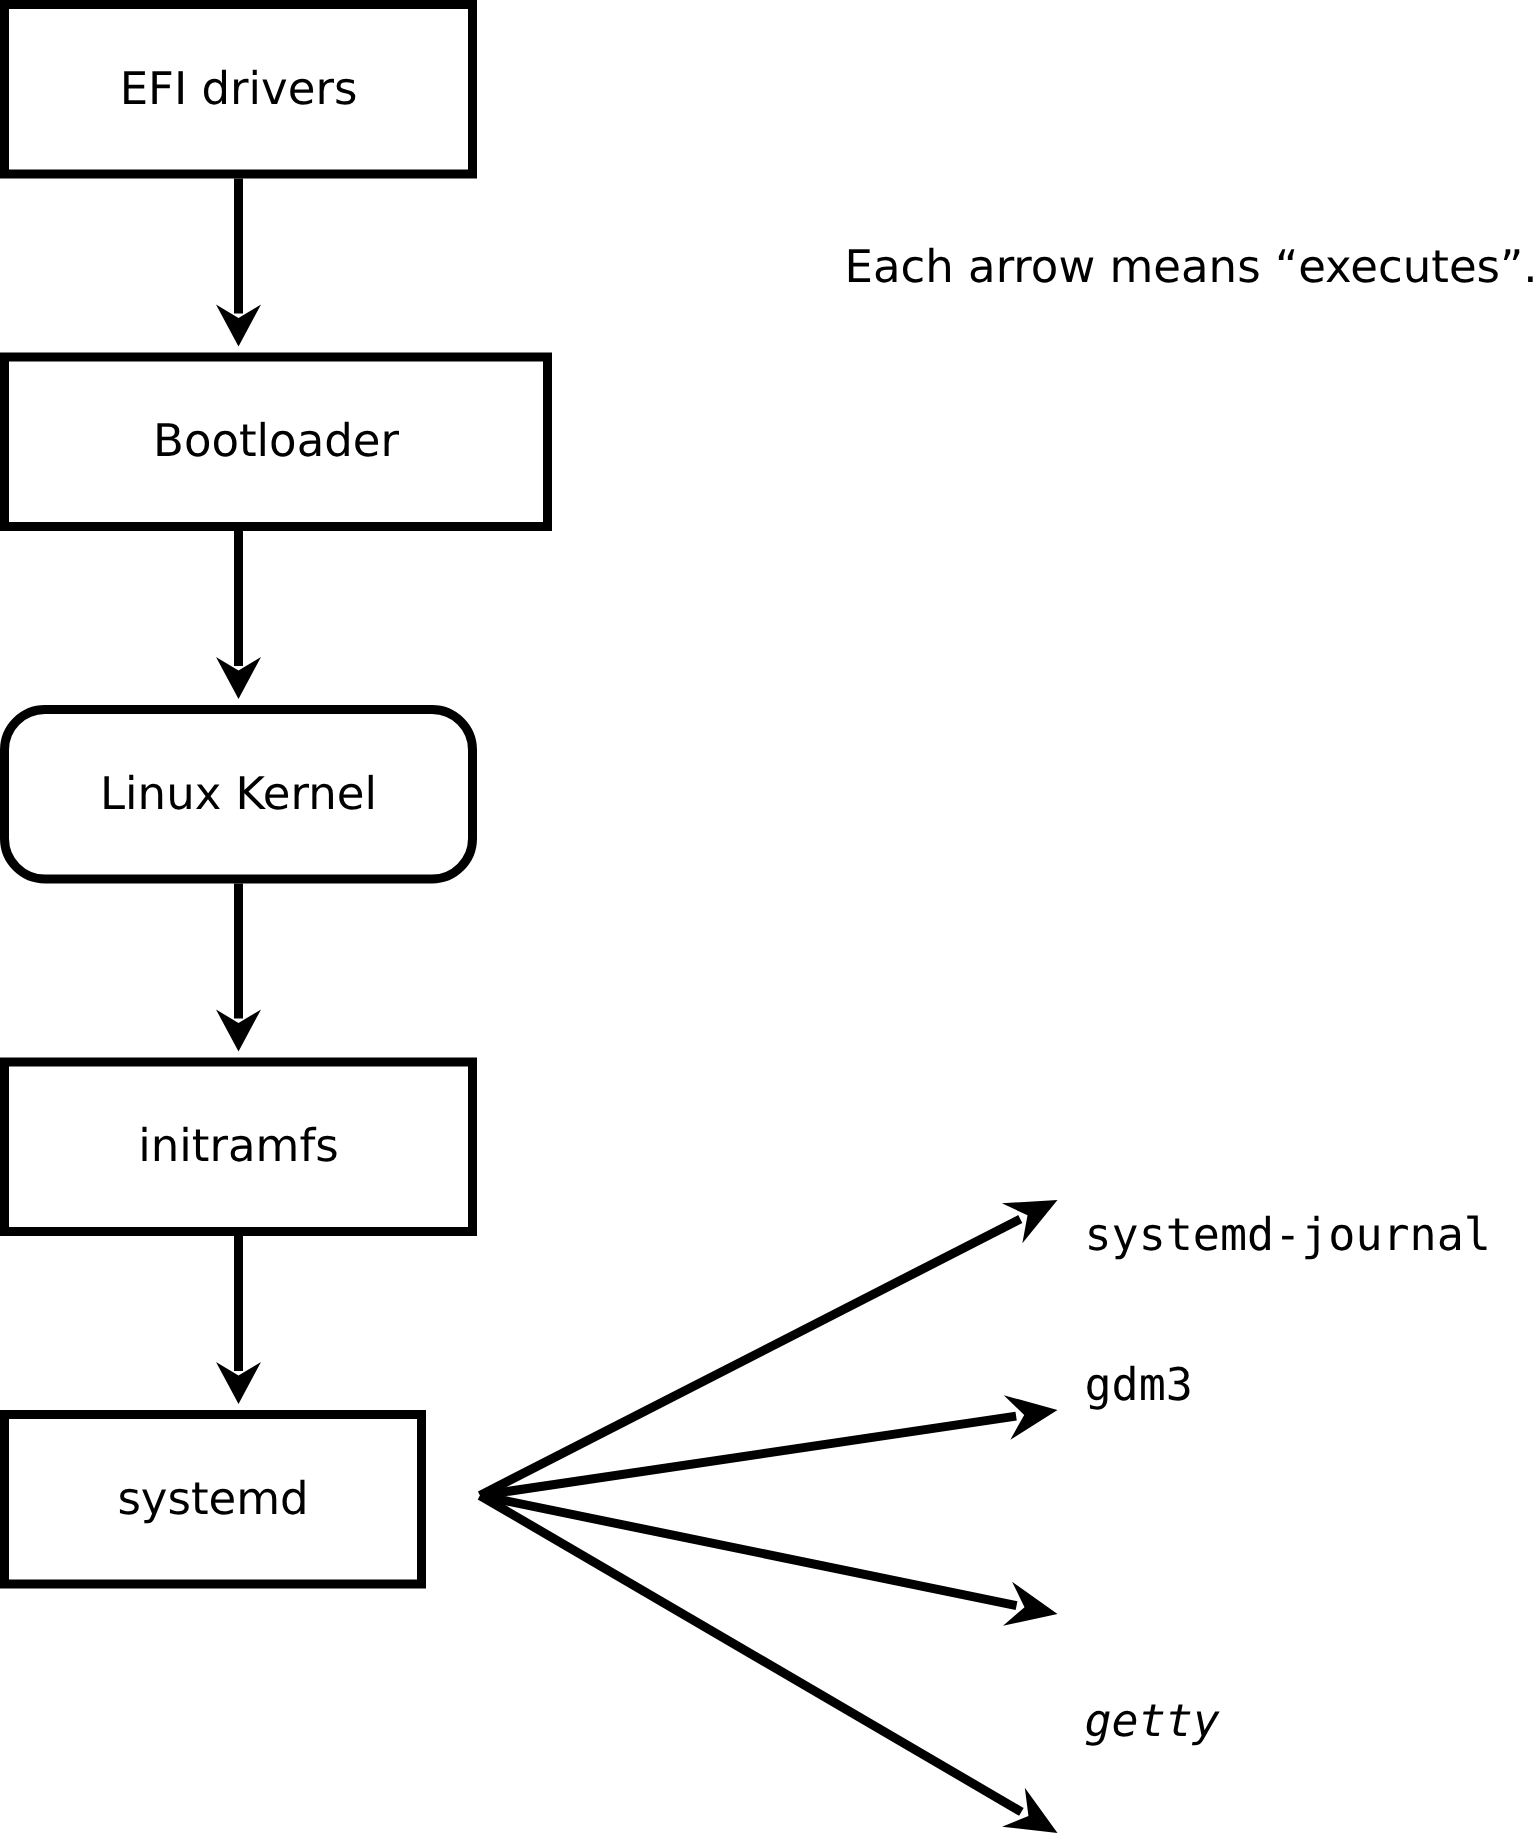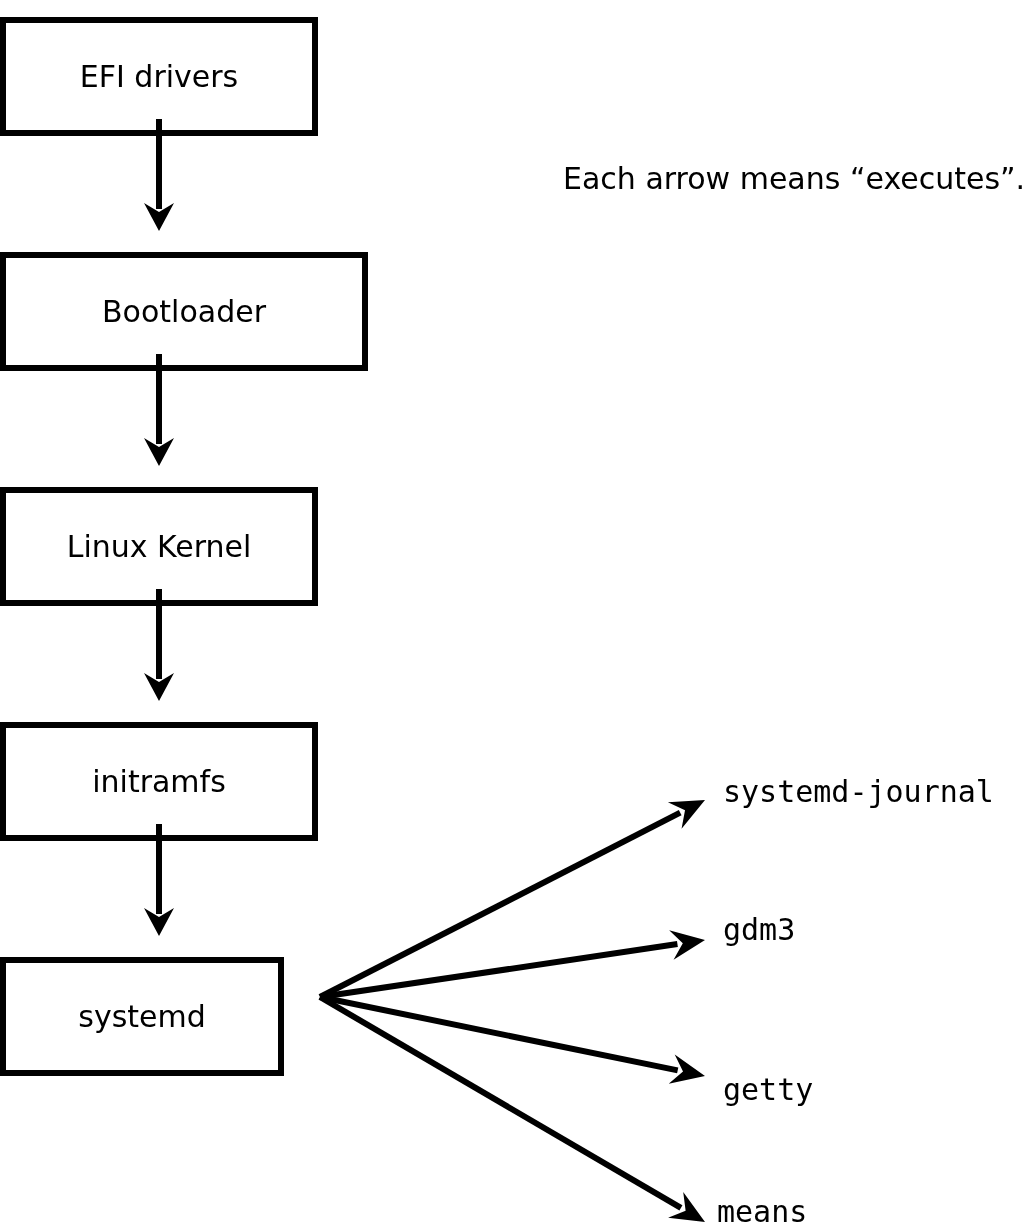--- a/index.html
+++ b/index.html
@@ -26,37 +26,37 @@
     height: 1230px;
   }
   .node-box {
     position: absolute;
     box-sizing: border-box;
     background: #ffffff;
     border: 6px solid #000000;
     display: flex;
     align-items: center;
     justify-content: center;
-    margin-top: 17px;
   }
   .node-label {
     font-family: "DejaVu Sans", sans-serif;
     font-size: 30px;
     color: #000000;
     line-height: 1;
     white-space: nowrap;
   }
   .leaf-label {
     position: absolute;
     font-family: "DejaVu Sans Mono", monospace;
     font-size: 30px;
     color: #000000;
     line-height: 1;
     white-space: nowrap;
     transform: translateY(-50%);
+    margin-top: 32px;
   }
   .caption {
     position: absolute;
     font-family: "DejaVu Sans", sans-serif;
     font-size: 30px;
     color: #000000;
     line-height: 1;
     white-space: nowrap;
     transform: translateY(-50%);
   }
@@ -65,21 +65,21 @@
 <body>
 
 <div id="canvas">
 
   <div class="node-box" id="box-0" style="left: 0px; top: 0px; width: 318px; height: 119px;">
     <span class="node-label">EFI drivers</span>
   </div>
   <div class="node-box" id="box-1" style="left: 0px; top: 235px; width: 368px; height: 119px;">
     <span class="node-label">Bootloader</span>
   </div>
-  <div class="node-box" id="box-2" style="left: 0px; top: 470px; width: 318px; height: 119px;">
+  <div class="node-box" id="box-2" style="left: 0px; top: 470px; width: 318px; height: 119px; border-radius: 30px;">
     <span class="node-label">Linux Kernel</span>
   </div>
   <div class="node-box" id="box-3" style="left: 0px; top: 705px; width: 318px; height: 119px;">
     <span class="node-label">initramfs</span>
   </div>
   <div class="node-box" id="box-4" style="left: 0px; top: 940px; width: 284px; height: 119px;">
     <span class="node-label">systemd</span>
   </div>
 
   <svg class="layer" id="arrow-layer" viewBox="0 0 1023 1230" xmlns="http://www.w3.org/2000/svg">
@@ -111,19 +111,19 @@
         <line x1="320" y1="997" x2="677.6890348064188" y2="1070.395931817421" stroke="#000000" stroke-width="6"></line>
         <polygon points="705,1076 668.6788436398692,1083.8596183535162 683.0180036246785,1071.489408535973 674.709046131884,1054.4719226645836" fill="#000000"></polygon>
       </g>
       <g>
         <line x1="320" y1="997" x2="680.9291901977502" y2="1207.9326436220617" stroke="#000000" stroke-width="6"></line>
         <polygon points="705,1222 668.076833610274,1217.7952665058767 685.625933573799,1210.6774936470254 683.213874189117,1191.8941081820788" fill="#000000"></polygon>
       </g>
     </svg>
 
   <div class="leaf-label" id="leaf-0" style="left: 723px; top: 792px;">systemd-journal</div>
-  <div class="leaf-label" id="leaf-1" style="left: 723px; top: 930px;">gdm3</div>
-  <div class="leaf-label" id="leaf-2" style="left: 723px; top: 1090px;">getty</div>
+  <div class="leaf-label" id="leaf-1" style="left: 723px; top: 892px;">gdm3</div>
+  <div class="leaf-label" id="leaf-2" style="left: 723px; top: 1116px; font-style: italic;">getty</div>
   <div class="leaf-label" id="leaf-3" style="left: 717px; top: 1212px;">means</div>
 
   <div class="caption" id="caption" style="left: 563px; top: 179px;">Each arrow means “executes”.</div>
 
 </div>
 
 </body></html>

